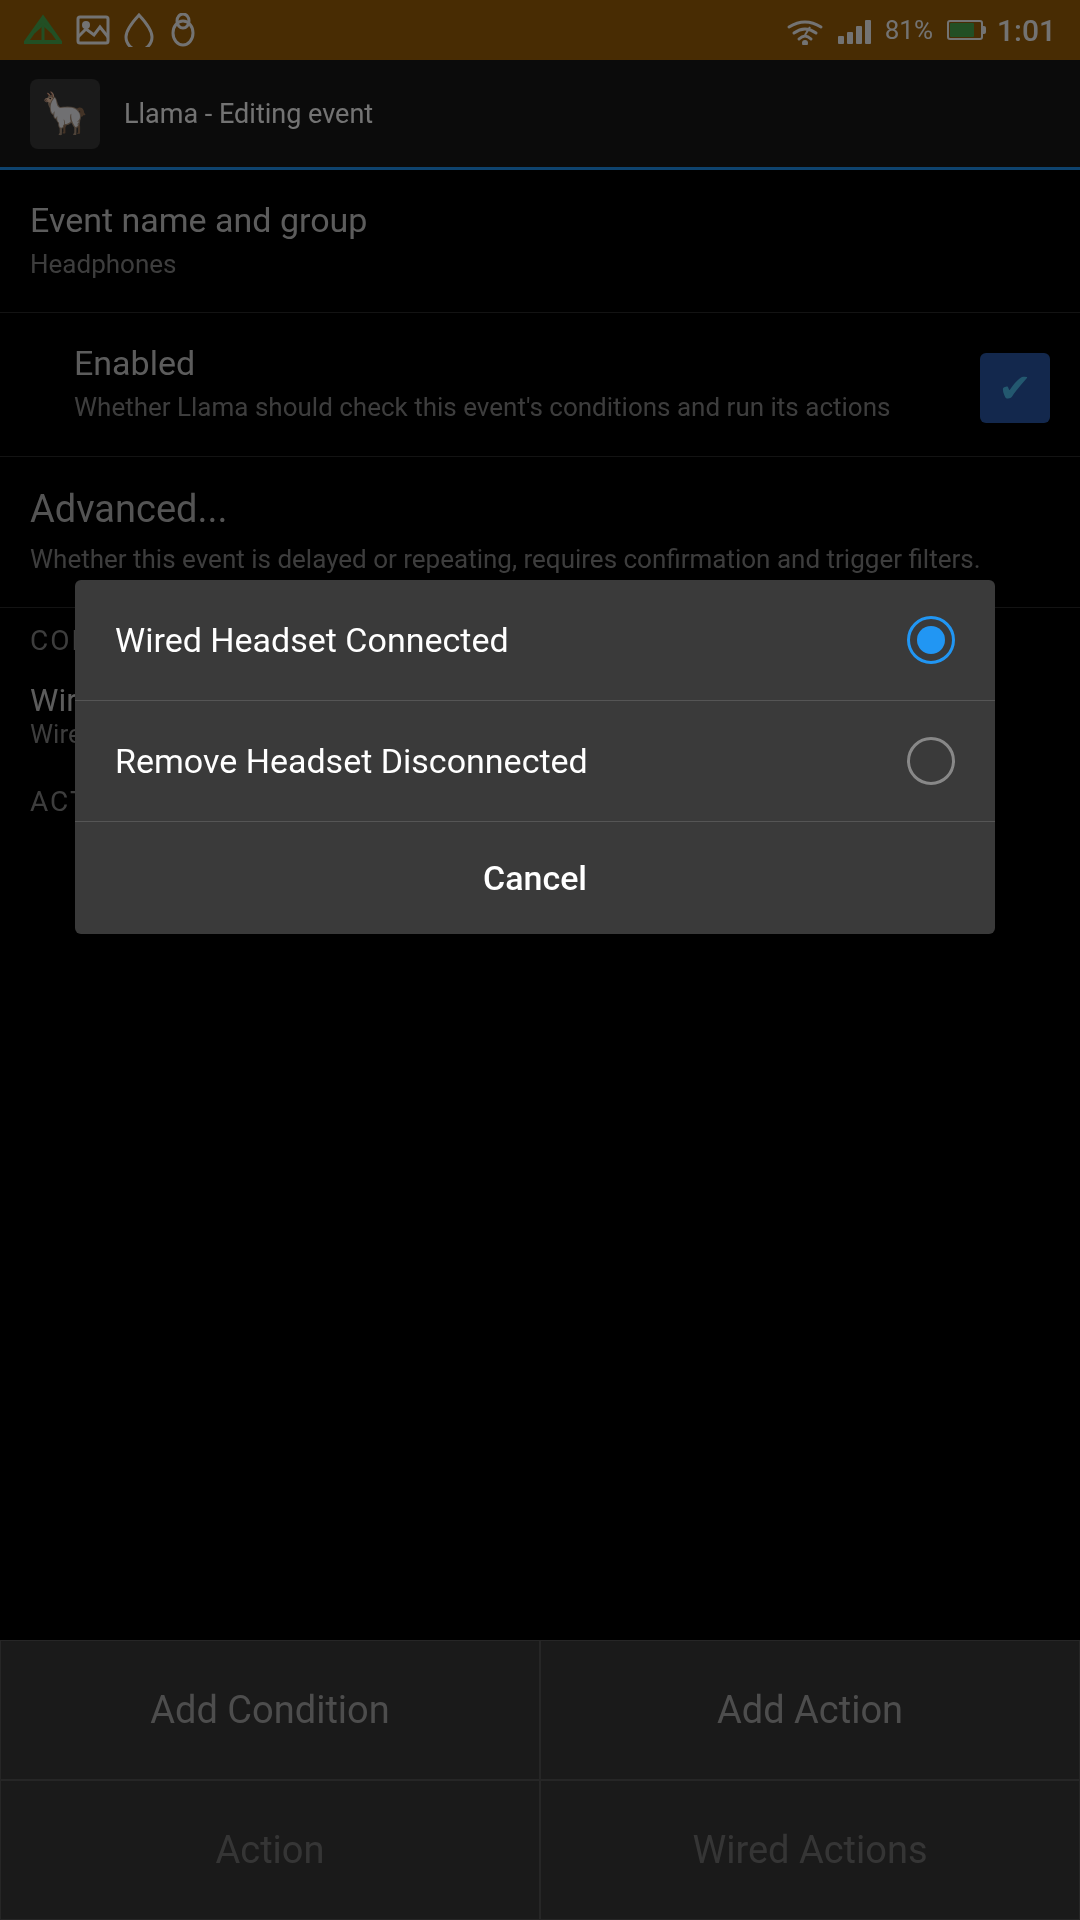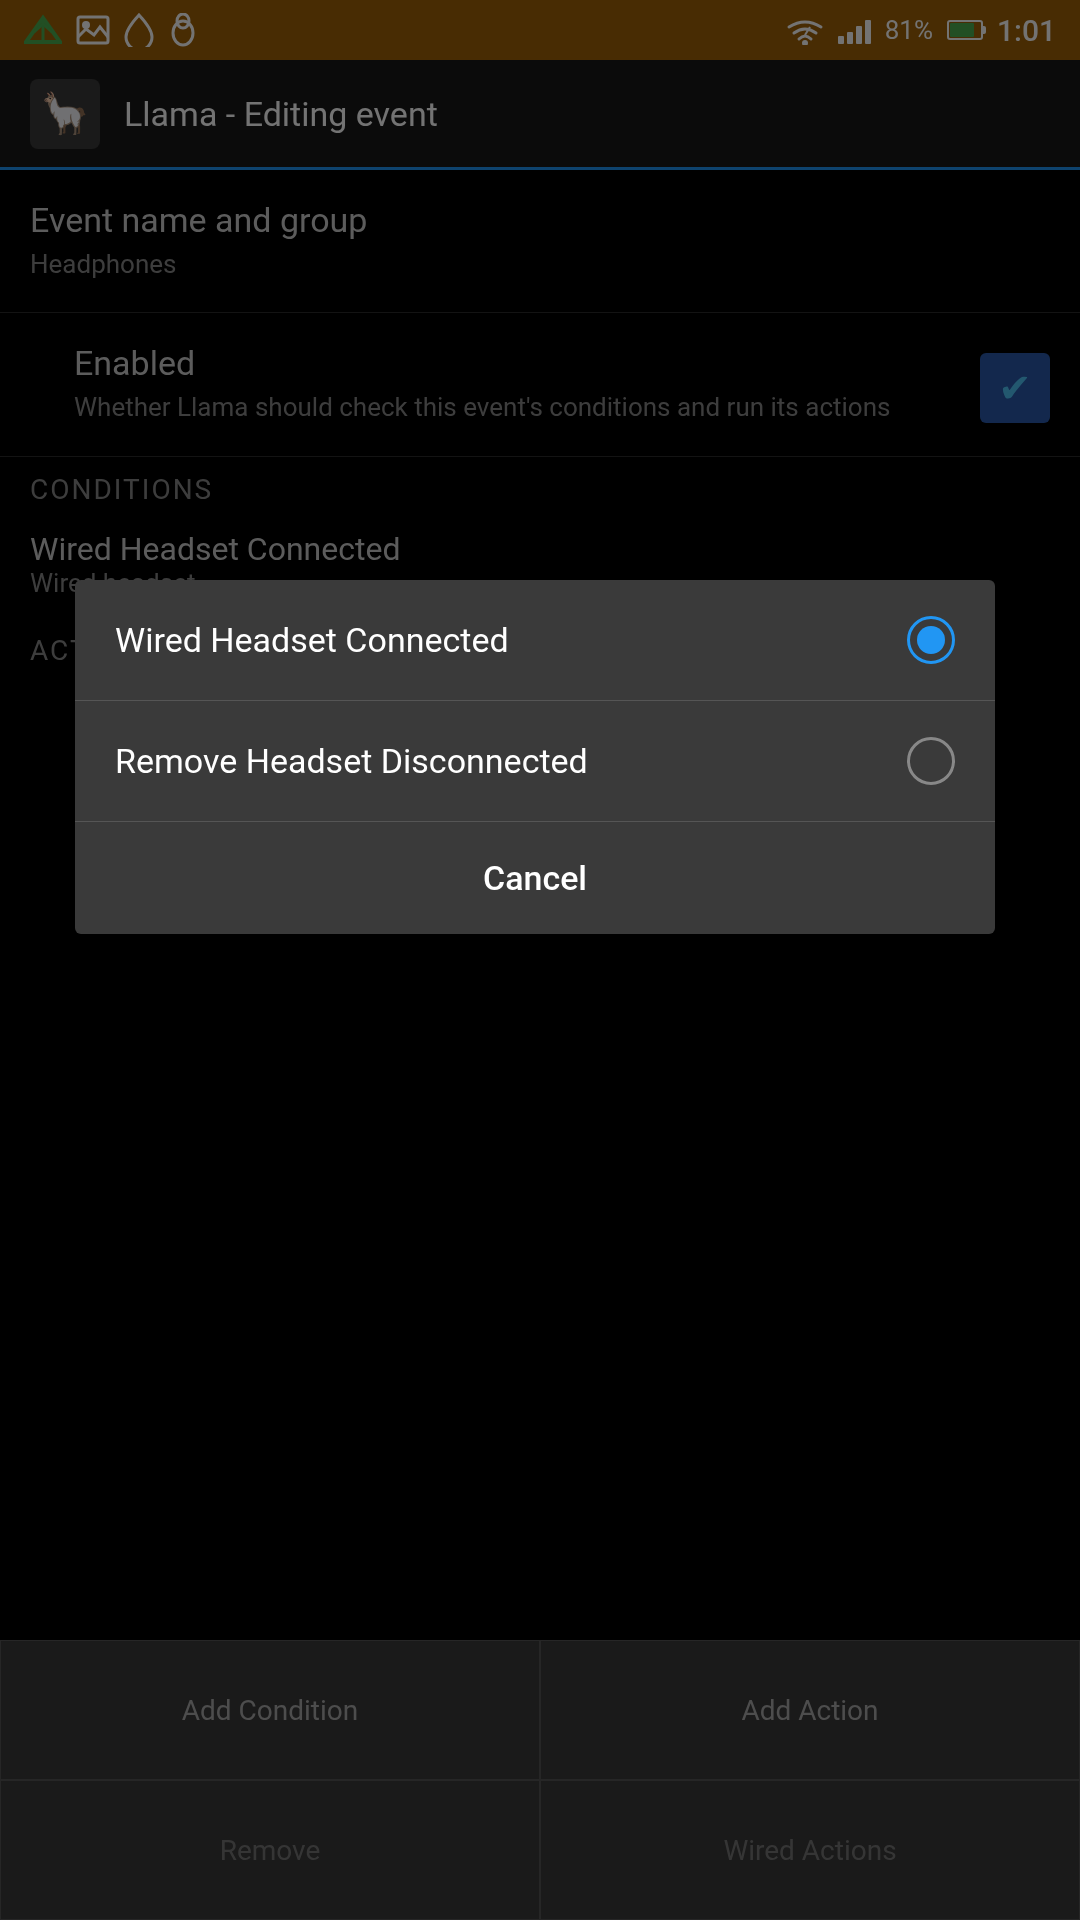--- a/index.html
+++ b/index.html
@@ -74,21 +74,21 @@
       gap: 24px;
     }
     .llama-logo {
       width: 70px; height: 70px;
       background: #3a3a3a;
       border-radius: 8px;
       display: flex; align-items: center; justify-content: center;
       font-size: 40px;
     }
     .app-title {
-      font-size: 34px;
+      font-size: 27px;
       font-weight: 400;
       color: #fff;
     }
 
     
     .main-content {
       width: 100%;
       background: #000;
       padding: 0;
     }
@@ -242,21 +242,21 @@
     .btn-row {
       display: flex;
       width: 100%;
       height: 140px;
     }
     .btn-half {
       flex: 1;
       display: flex; align-items: center; justify-content: center;
       background: #3a3a3a;
       border: 1px solid #555;
-      font-size: 28px;
+      font-size: 38px;
       color: #aaa;
       cursor: pointer;
     }
     .btn-half:first-child {
       border-right: 1px solid #555;
     }
     .btn-half.dim {
       color: #777;
     }
   </style>
@@ -334,20 +334,24 @@
       <div class="section-row-text">
         <div class="section-title">Enabled</div>
         <div class="section-subtitle">Whether Llama should check this event's conditions and run its actions</div>
       </div>
       <div class="checkbox-container">
         <span class="checkmark">✔</span>
       </div>
     </div>
   </div>
 
+  <div class="advanced-section">
+    <div class="advanced-title">Advanced...</div>
+    <div class="advanced-subtitle">Whether this event is delayed or repeating, requires confirmation and trigger filters.</div>
+  </div>
 
   <div class="conditions-section">
     <div class="conditions-label">CONDITIONS</div>
   </div>
 
   <div class="condition-item">
     <div class="condition-name">Wired Headset Connected</div>
     <div class="condition-desc">Wired headset</div>
   </div>
 
@@ -380,19 +384,19 @@
   <div class="btn-row">
     <div class="btn-half">
       <span>Add Condition</span>
     </div>
     <div class="btn-half">
       <span>Add Action</span>
     </div>
   </div>
   <div class="btn-row">
     <div class="btn-half dim">
-      <span>Remove</span>
+      <span>Action</span>
     </div>
     <div class="btn-half dim">
       <span>Wired Actions</span>
     </div>
   </div>
 </div>
 
 </body></html>

